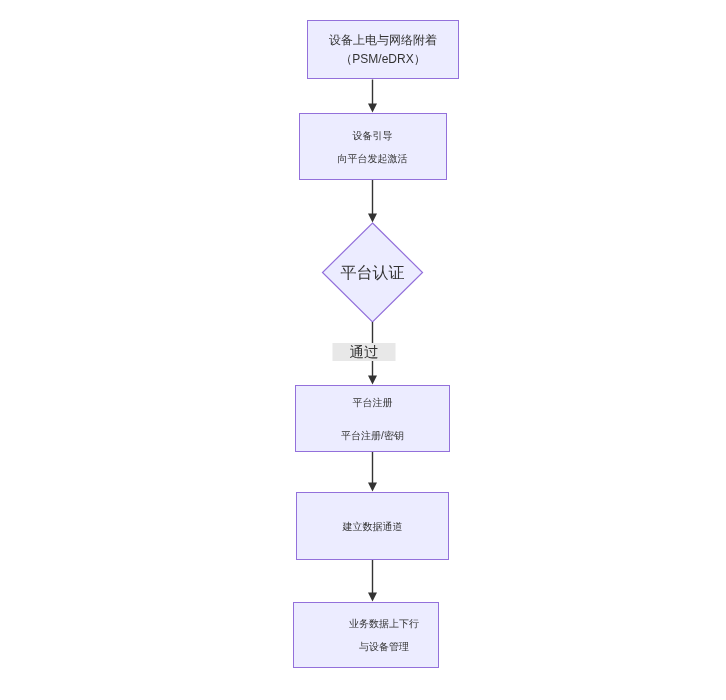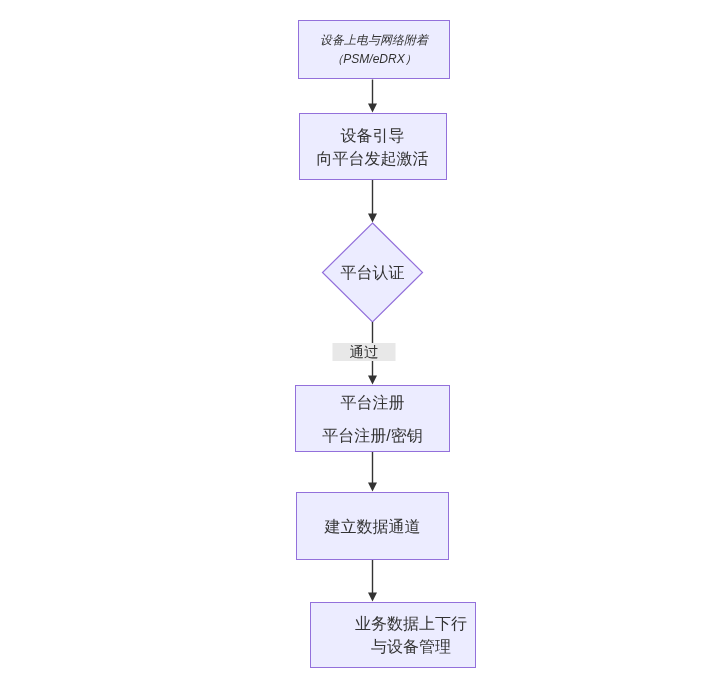--- a/index.html
+++ b/index.html
@@ -34,21 +34,21 @@
     position: absolute;
     box-sizing: border-box;
     display: flex;
     flex-direction: column;
     align-items: center;
     justify-content: center;
     background: var(--node-fill, #ECECFF);
     border: 1px solid var(--node-border, #9370DB);
     color: var(--node-text, #333333);
     text-align: center;
-    font-size: 16px;
+    font-size: 10px;
     line-height: 23px;
     white-space: nowrap;
   }
   .node.small {
     font-size: 12px;
     line-height: 19px;
   }
   .diamond-label {
     position: absolute;
     transform: translate(-50%, -50%);
@@ -95,21 +95,21 @@
       <line class="edge-line" x1="372.5" y1="452" x2="372.5" y2="483"></line>
       <polygon class="edge-head" points="372.5,491.5 368,482.5 377,482.5"></polygon>
     </g>
 
     <g>
       <line class="edge-line" x1="372.5" y1="560" x2="372.5" y2="593"></line>
       <polygon class="edge-head" points="372.5,601.5 368,592.5 377,592.5"></polygon>
     </g>
   </svg>
 
-  <div class="node small" style="left:298px; top:20px; width:152px; height:59px;font-style:italic;">
+  <div class="node small" style="left:307px; top:20px; width:152px; height:59px;">
     <span>设备上电与网络附着</span>
     <span>（PSM/eDRX）</span>
   </div>
 
   <div class="node" style="left:298.5px; top:113px; width:148px; height:67px;">
     <span>设备引导</span>
     <span>向平台发起激活</span>
   </div>
 
   <div class="diamond-label" style="left:372.5px; top:272.5px;">平台认证</div>
@@ -118,18 +118,18 @@
 
   <div class="node" style="left:295px; top:385px; width:155px; height:67px;gap:10px;">
     <span>平台注册</span>
     <span>平台注册/密钥</span>
   </div>
 
   <div class="node" style="left:296px; top:492px; width:153px; height:68px;">
     <span>建立数据通道</span>
   </div>
 
-  <div class="node" style="left:310px; top:602px; width:166px; height:66px;padding-left:36px;">
+  <div class="node" style="left:293px; top:602px; width:146px; height:66px;padding-left:36px;">
     <span>业务数据上下行</span>
     <span>与设备管理</span>
   </div>
 
 </div>
 
 </body></html>

